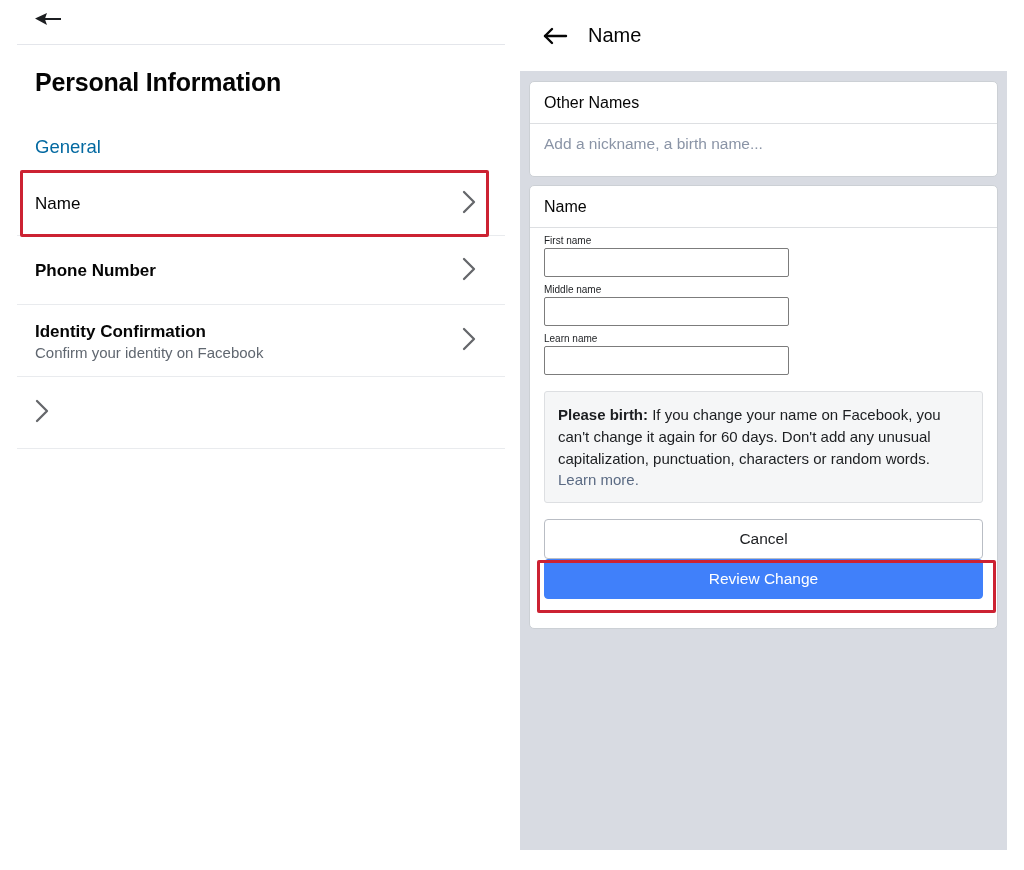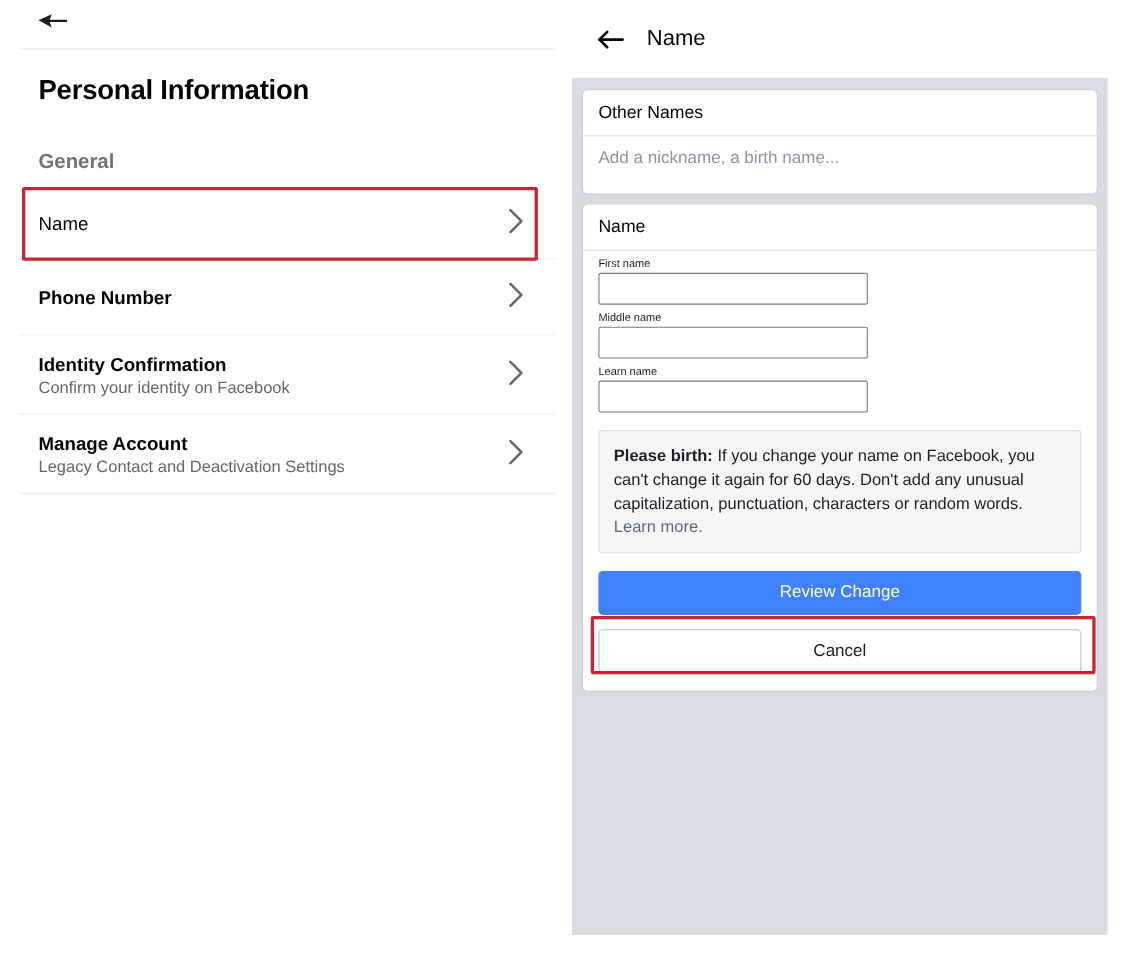--- a/index.html
+++ b/index.html
@@ -52,22 +52,22 @@
     font-size: 25px;
     font-weight: bold;
     color: #050505;
     letter-spacing: -0.2px;
   }
   .section-title {
     position: absolute;
     left: 35px;
     top: 136px;
     font-size: 18.5px;
-    font-weight: bold;
-    color: #737373;
+    font-weight: normal;
+    color: #0369a1;
   }
   #settings-list {
     position: absolute;
     left: 0;
     top: 171px;
     width: 512px;
   }
   .list-row {
     position: relative;
     width: 512px;
@@ -303,24 +303,20 @@
         </div>
         <span class="chevron">
           <svg viewBox="0 0 14 24" width="14" height="24" aria-hidden="true">
             <path d="M2 2 L12 12 L2 22" fill="none" stroke="#65676b" stroke-width="2.3" stroke-linecap="round" stroke-linejoin="round"></path>
           </svg>
         </span>
         <div class="row-divider"></div>
       </div>
 
       <div class="list-row" id="row-manage">
-        <div class="row-text">
-          <span class="row-label bold">Manage Account</span>
-          <span class="row-sub">Legacy Contact and Deactivation Settings</span>
-        </div>
         <span class="chevron">
           <svg viewBox="0 0 14 24" width="14" height="24" aria-hidden="true">
             <path d="M2 2 L12 12 L2 22" fill="none" stroke="#65676b" stroke-width="2.3" stroke-linecap="round" stroke-linejoin="round"></path>
           </svg>
         </span>
         <div class="row-divider"></div>
       </div>
 
     </div>
 
@@ -358,22 +354,22 @@
 
           <div class="field-label">Learn name</div>
           <input class="text-input" type="text" value="" style="">
         </div>
 
         <div class="note-box">
           <b>Please birth:</b><span> If you change your name on Facebook, you can't change it again for 60 days. Don't add any unusual capitalization, punctuation, characters or random words. </span><a class="note-link">Learn more.</a>
         </div>
 
         <div class="action-area">
+          <button class="btn" id="btn-cancel">Cancel</button>
           <button class="btn" id="btn-review">Review Change</button>
-          <button class="btn" id="btn-cancel">Cancel</button>
         </div>
       </div>
 
     </div>
 
     <div class="highlight-box" id="highlight-review" style="left:25px;"></div>
   </div>
 
 </div>
 

